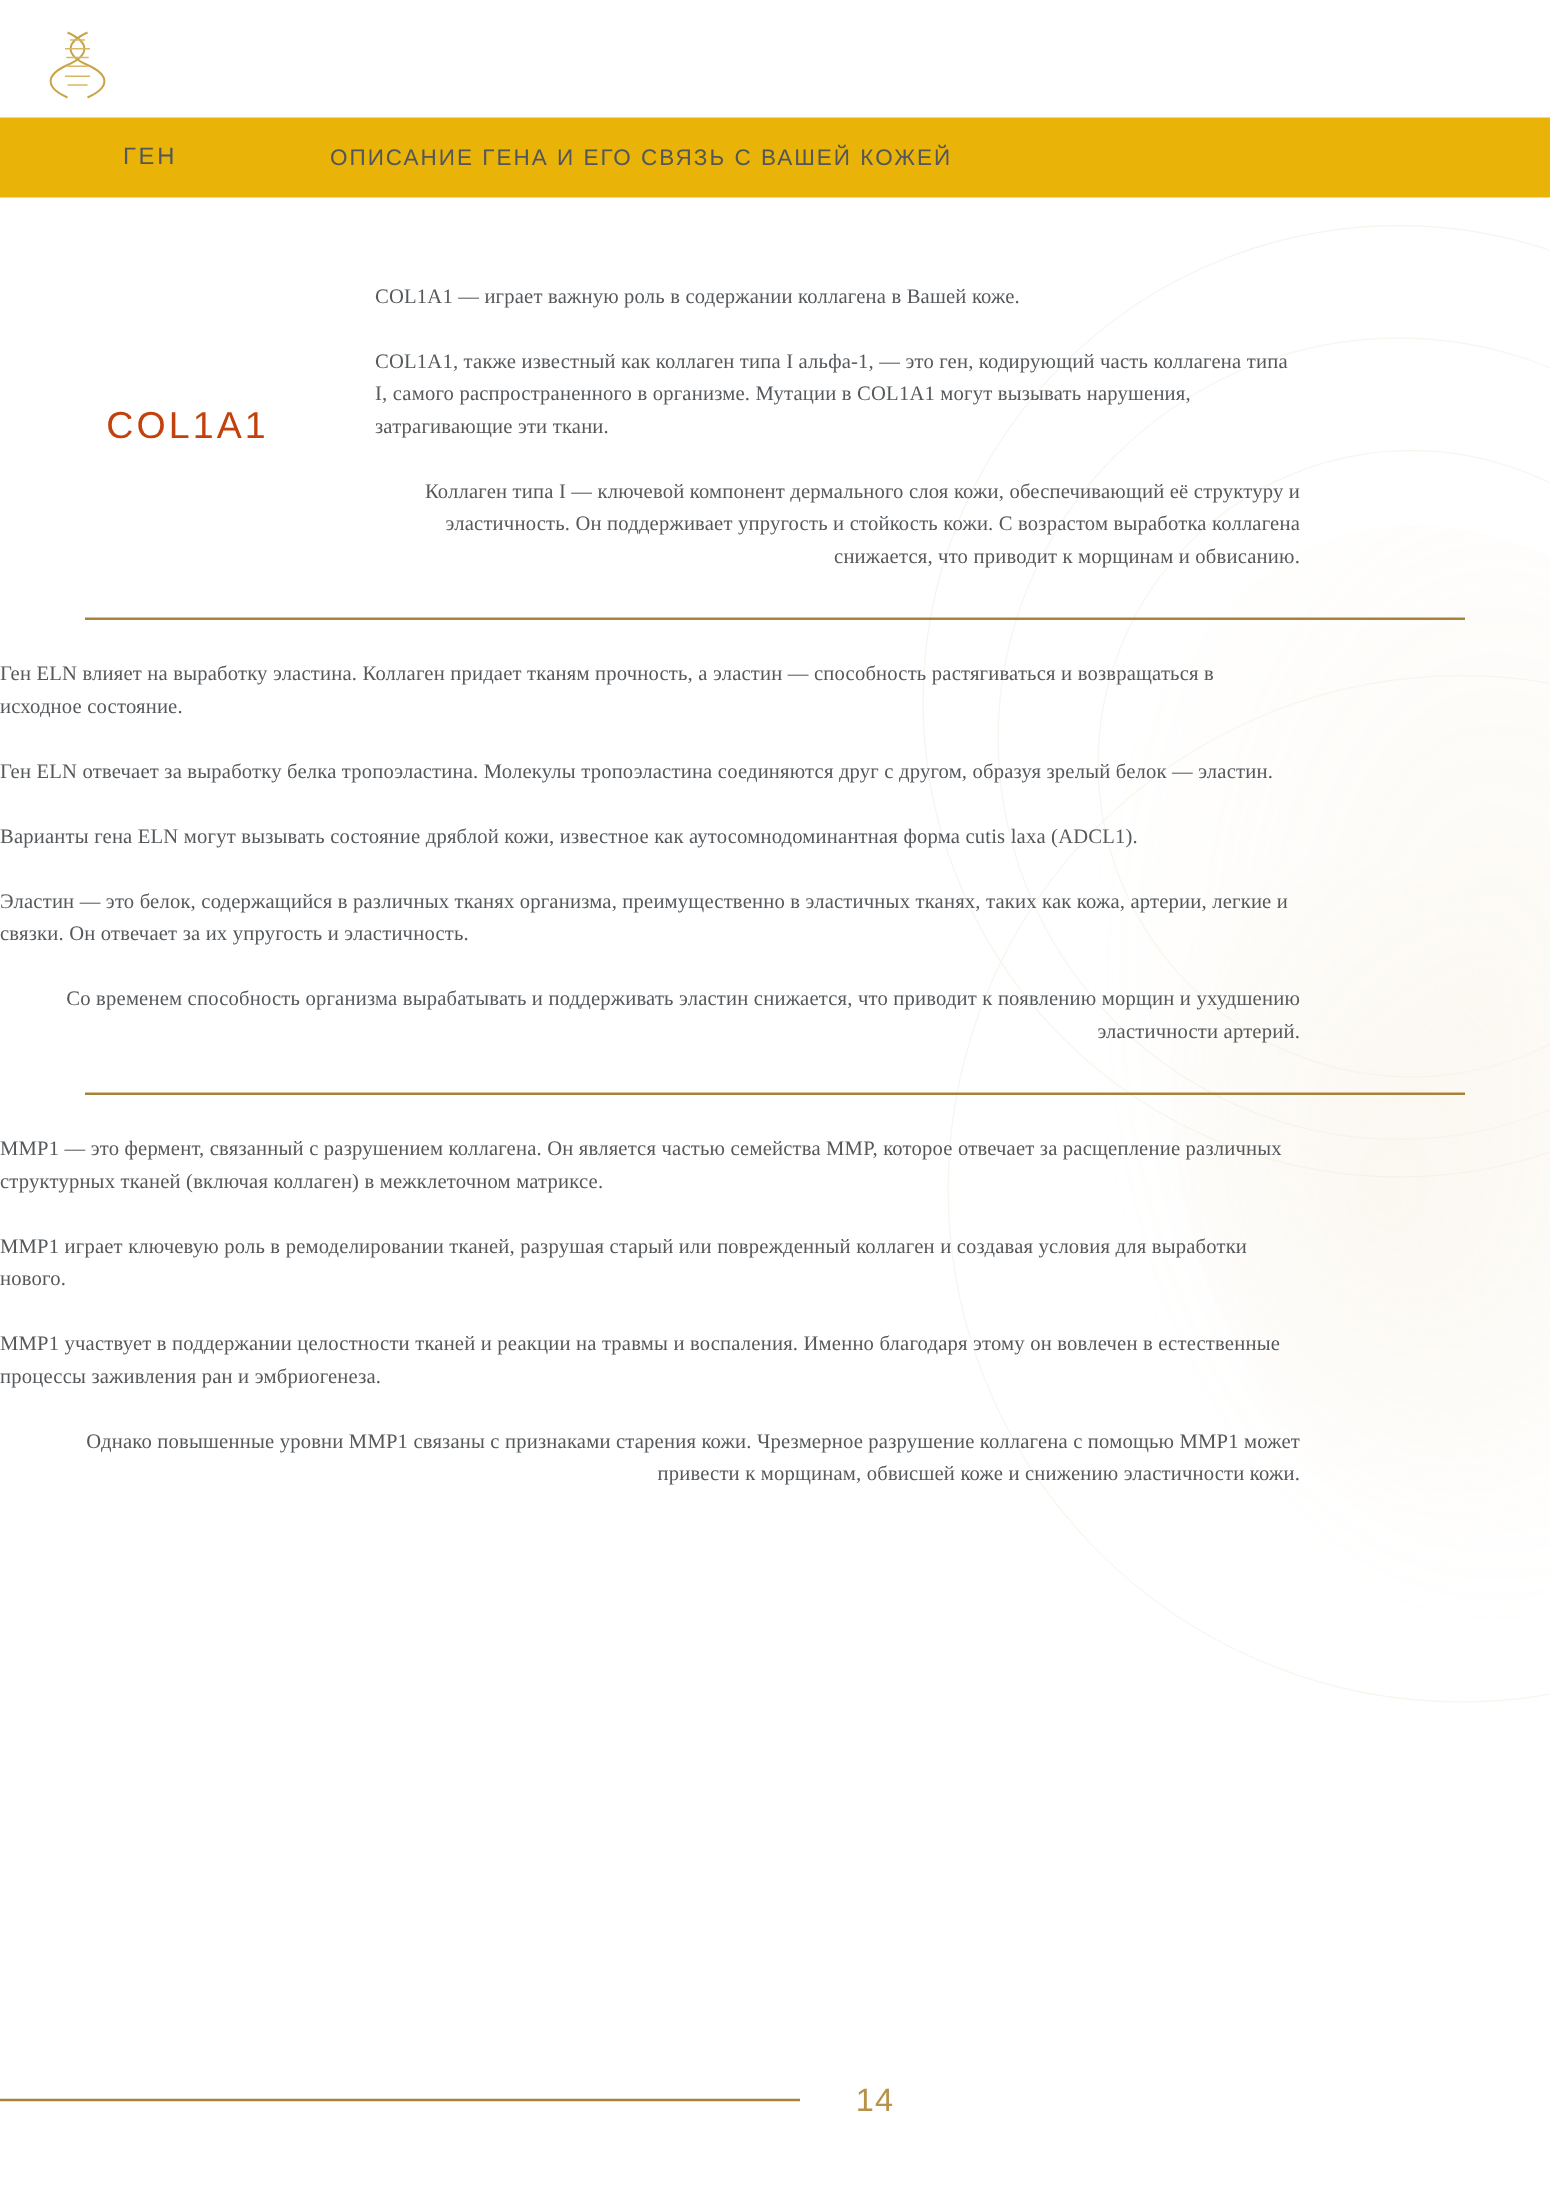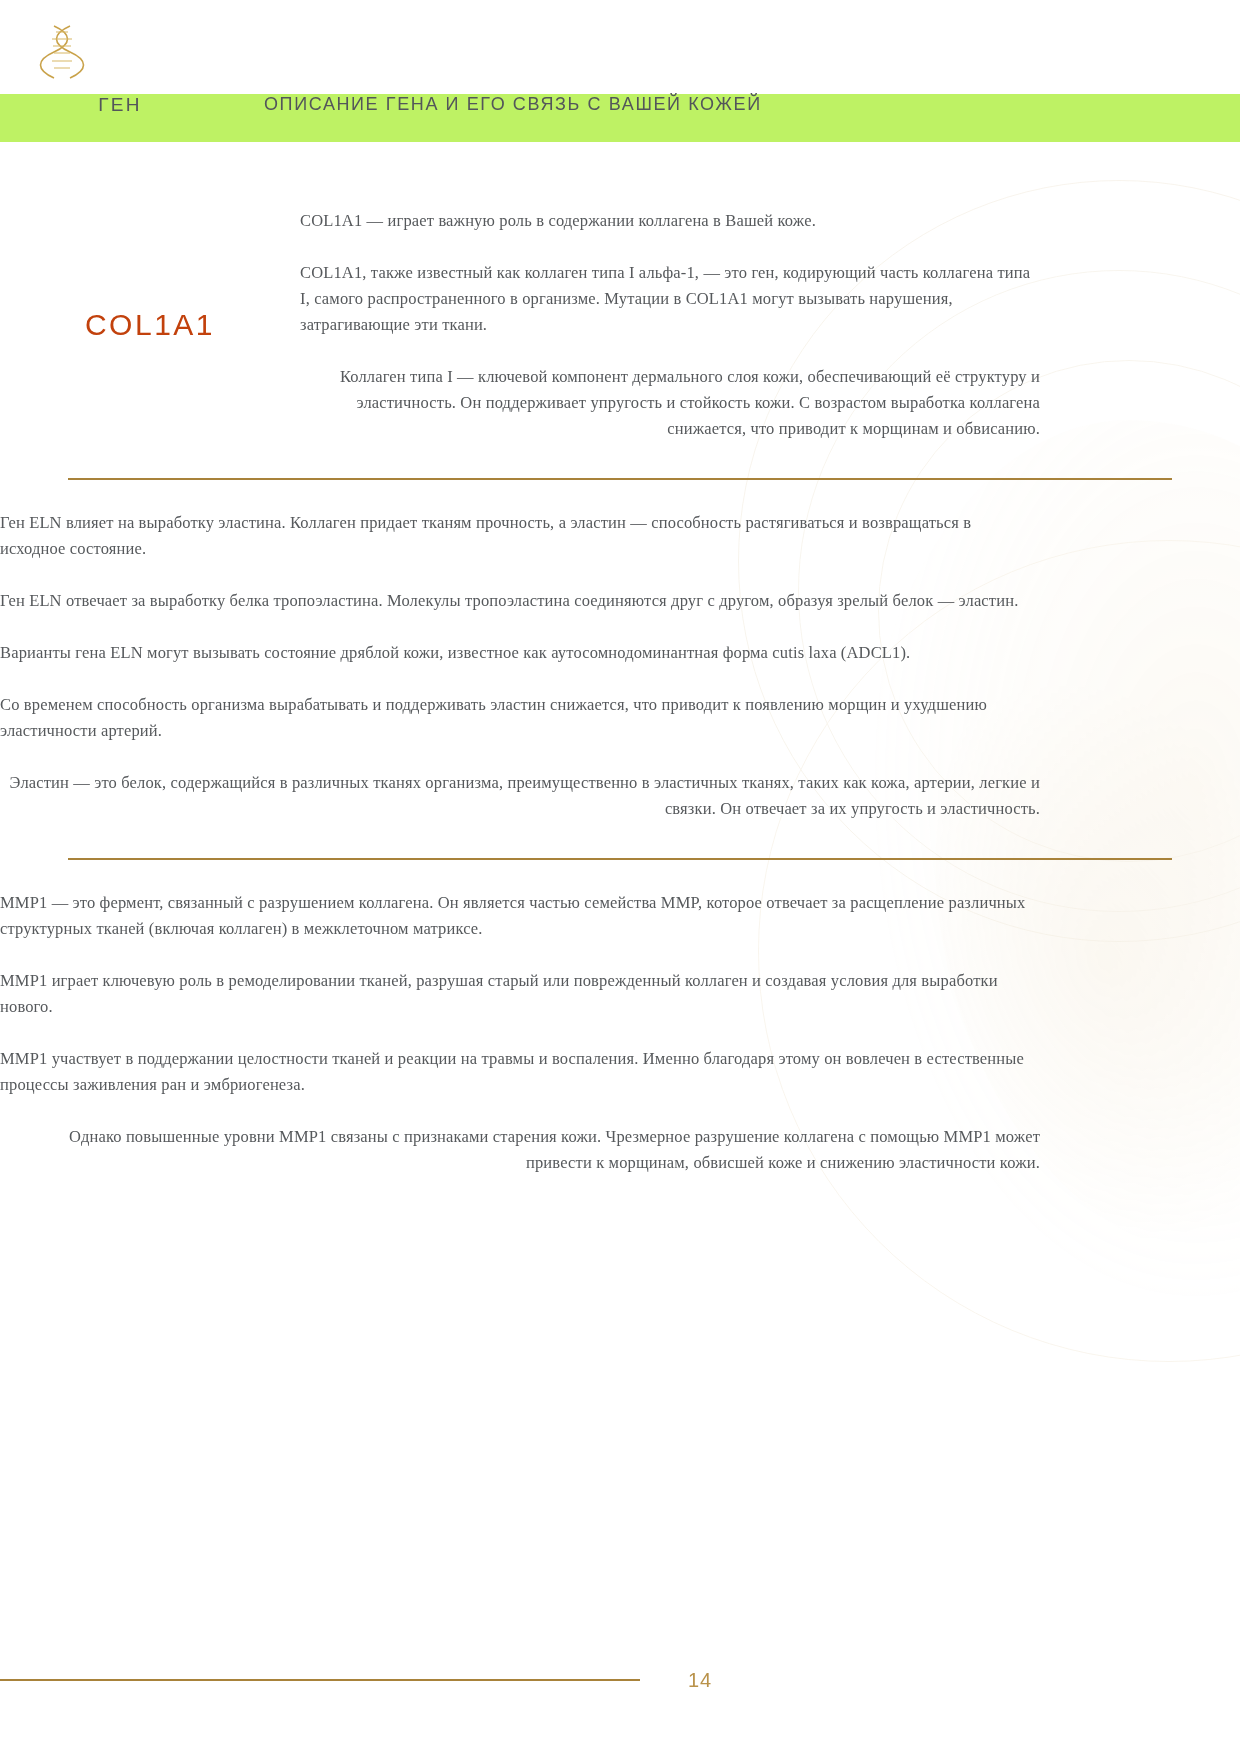--- a/index.html
+++ b/index.html
@@ -66,24 +66,25 @@
     position: absolute;
     left: 38px;
     top: 22px;
     width: 48px;
     height: 58px;
   }
 
   
   .table-head {
     position: relative;
-    height: 48px;
-    background: #bef264;
+    height: 64px;
+    background: #eab308;
     z-index: 3;
     display: flex;
+    align-items: center;
   }
   .th-gene {
     width: 240px;
     text-align: center;
     font-size: 19px;
     letter-spacing: 2.2px;
     color: #53565a;
     font-weight: 400;
   }
   .th-desc {
@@ -154,21 +155,21 @@
   }
   .footer-rule {
     height: 2px;
     background: #a8823a;
     flex: 1;
     margin-left: 0;
   }
   .page-number {
     width: 120px;
     text-align: center;
-    font-size: 20px;
+    font-size: 26px;
     color: #b9924a;
     letter-spacing: 1px;
   }
   .footer-spacer { flex: 0 0 480px; }
 </style>
 </head>
 <body>
 
 <div class="bg-deco">
   <div class="blob"></div>
@@ -206,22 +207,22 @@
       <p class="para">Коллаген типа I — ключевой компонент дермального слоя кожи, обеспечивающий её структуру и эластичность. Он поддерживает упругость и стойкость кожи. С возрастом выработка коллагена снижается, что приводит к морщинам и обвисанию.</p>
     </div>
   </div>
   <div class="divider"></div>
 
   <div class="gene-row">
     <div class="gene-desc-cell">
       <p class="para">Ген ELN влияет на выработку эластина. Коллаген придает тканям прочность, а эластин — способность растягиваться и возвращаться в исходное состояние.</p>
       <p class="para">Ген ELN отвечает за выработку белка тропоэластина. Молекулы тропоэластина соединяются друг с другом, образуя зрелый белок — эластин.</p>
       <p class="para">Варианты гена ELN могут вызывать состояние дряблой кожи, известное как аутосомнодоминантная форма cutis laxa (ADCL1).</p>
+      <p class="para">Эластин — это белок, содержащийся в различных тканях организма, преимущественно в эластичных тканях, таких как кожа, артерии, легкие и связки. Он отвечает за их упругость и эластичность.</p>
       <p class="para">Со временем способность организма вырабатывать и поддерживать эластин снижается, что приводит к появлению морщин и ухудшению эластичности артерий.</p>
-      <p class="para">Эластин — это белок, содержащийся в различных тканях организма, преимущественно в эластичных тканях, таких как кожа, артерии, легкие и связки. Он отвечает за их упругость и эластичность.</p>
     </div>
   </div>
   <div class="divider"></div>
 
   <div class="gene-row">
     <div class="gene-desc-cell">
       <p class="para">MMP1 — это фермент, связанный с разрушением коллагена. Он является частью семейства MMP, которое отвечает за расщепление различных структурных тканей (включая коллаген) в межклеточном матриксе.</p>
       <p class="para">MMP1 играет ключевую роль в ремоделировании тканей, разрушая старый или поврежденный коллаген и создавая условия для выработки нового.</p>
       <p class="para">MMP1 участвует в поддержании целостности тканей и реакции на травмы и воспаления. Именно благодаря этому он вовлечен в естественные процессы заживления ран и эмбриогенеза.</p>
       <p class="para">Однако повышенные уровни MMP1 связаны с признаками старения кожи. Чрезмерное разрушение коллагена с помощью MMP1 может привести к морщинам, обвисшей коже и снижению эластичности кожи.</p>

